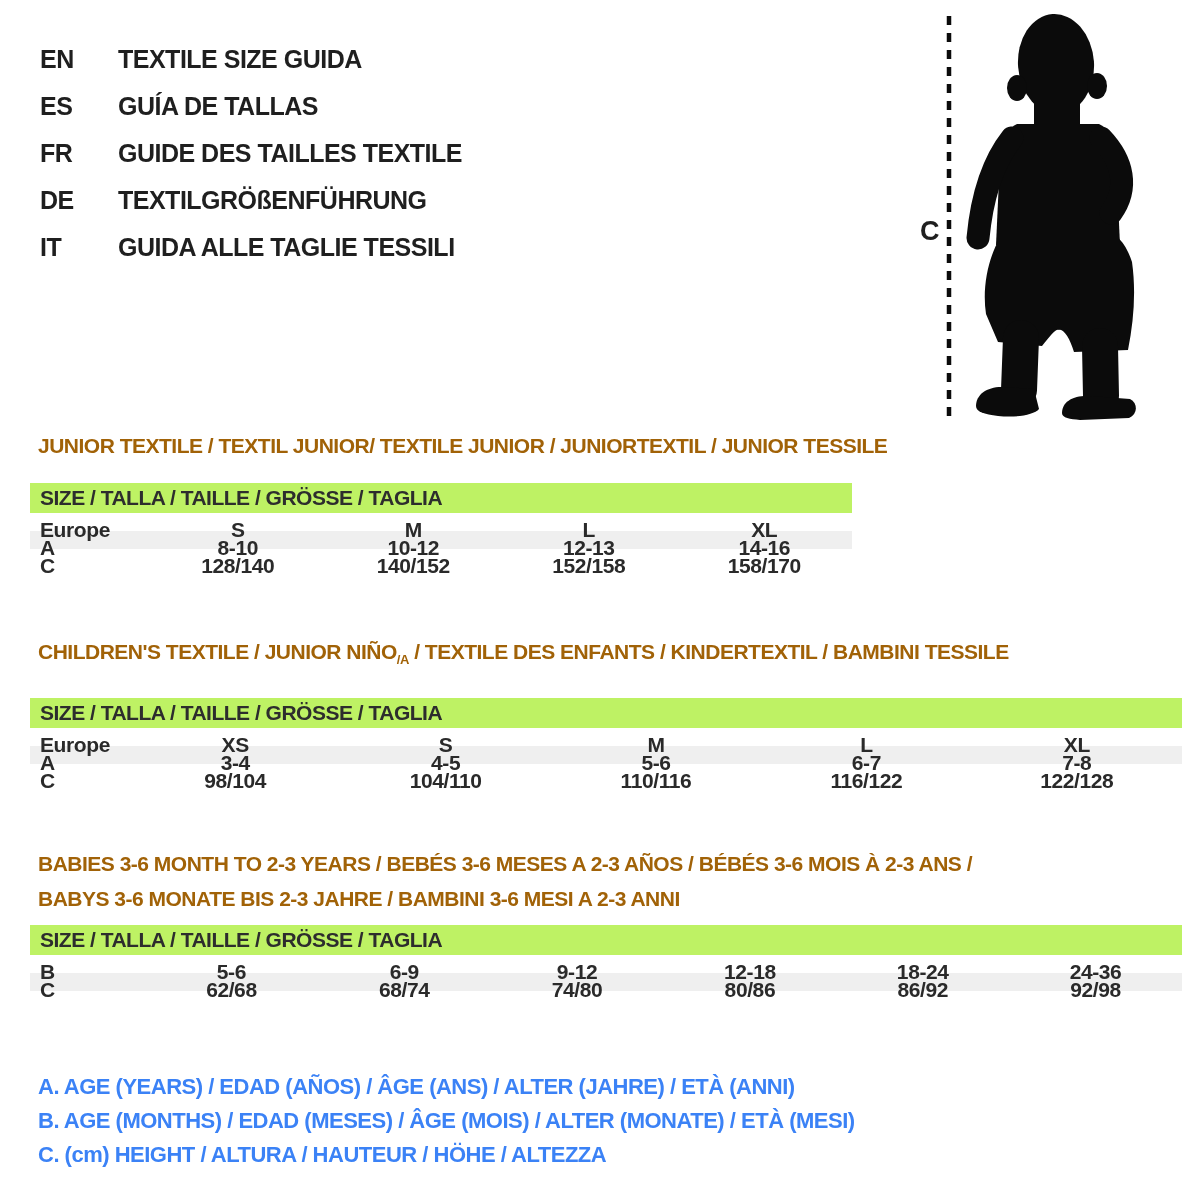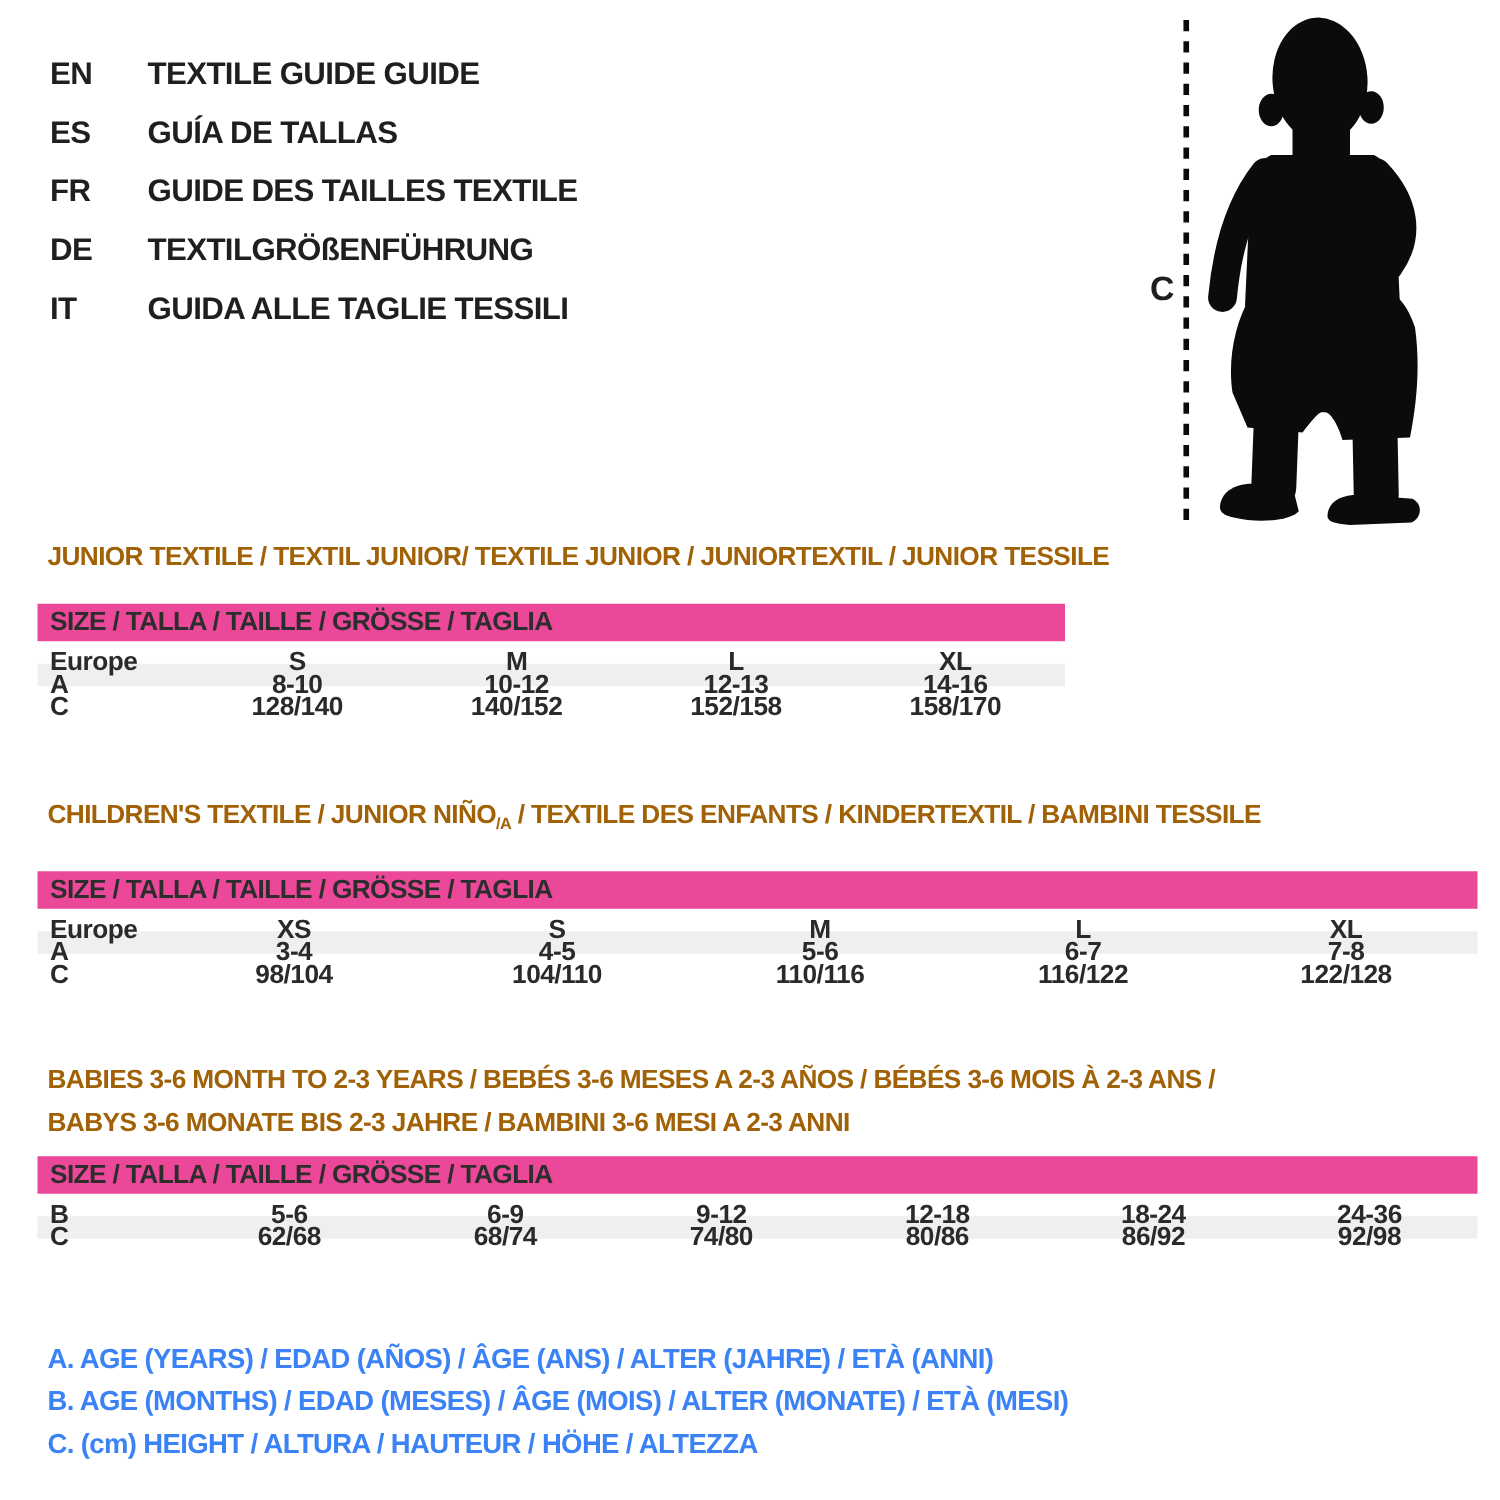--- a/index.html
+++ b/index.html
@@ -29,21 +29,21 @@
 
   .tbl-title {
     margin: 0; font-size: 21px; font-weight: 700; line-height: 24px;
     letter-spacing: -0.5px; white-space: nowrap; color: #a16207;
     padding-left: 8px;
   }
   #sec-babies .tbl-title { line-height: 35px; }
   .sub-a { font-size: 13px; vertical-align: -5px; letter-spacing: -0.5px; }
 
   .size-bar {
-    background: #ec4899;
+    background: #bef264;
     height: 30px; line-height: 30px;
     padding-left: 10px;
     font-size: 21px; font-weight: 700; letter-spacing: -0.5px;
     color: #2d2d2d;
     white-space: nowrap;
   }
   #sec-junior   .size-bar { margin-top: 25px; }
   #sec-children .size-bar { margin-top: 26px; }
   #sec-babies   .size-bar { margin-top: 9px; }
 
@@ -65,21 +65,21 @@
     font-size: 22px; font-weight: 700; line-height: 34px;
     letter-spacing: -0.5px; white-space: nowrap; color: #3b82f6;
   }
 </style>
 </head>
 <body>
 
 <div id="lang-list" class="abs">
   <div class="lang-row">
     <span class="lang-code">EN</span>
-    <span class="lang-label">TEXTILE GUIDE GUIDE</span>
+    <span class="lang-label">TEXTILE SIZE GUIDA</span>
   </div>
   <div class="lang-row">
     <span class="lang-code">ES</span>
     <span class="lang-label">GUÍA DE TALLAS</span>
   </div>
   <div class="lang-row">
     <span class="lang-code">FR</span>
     <span class="lang-label">GUIDE DES TAILLES TEXTILE</span>
   </div>
   <div class="lang-row">

